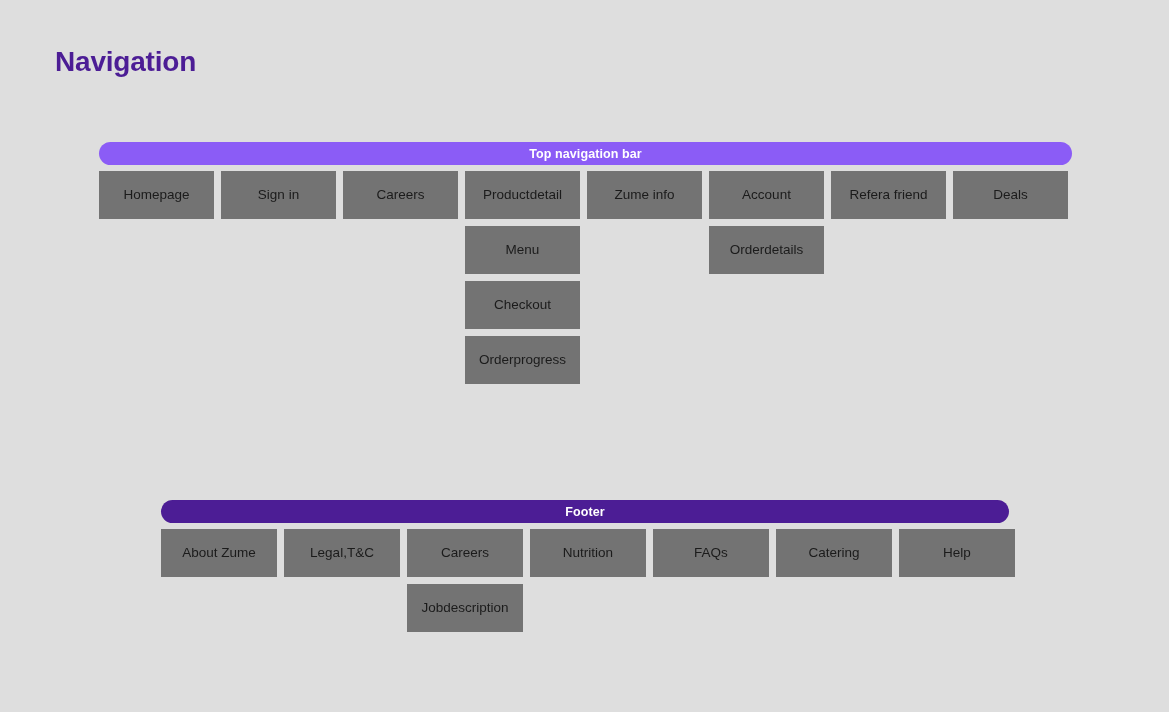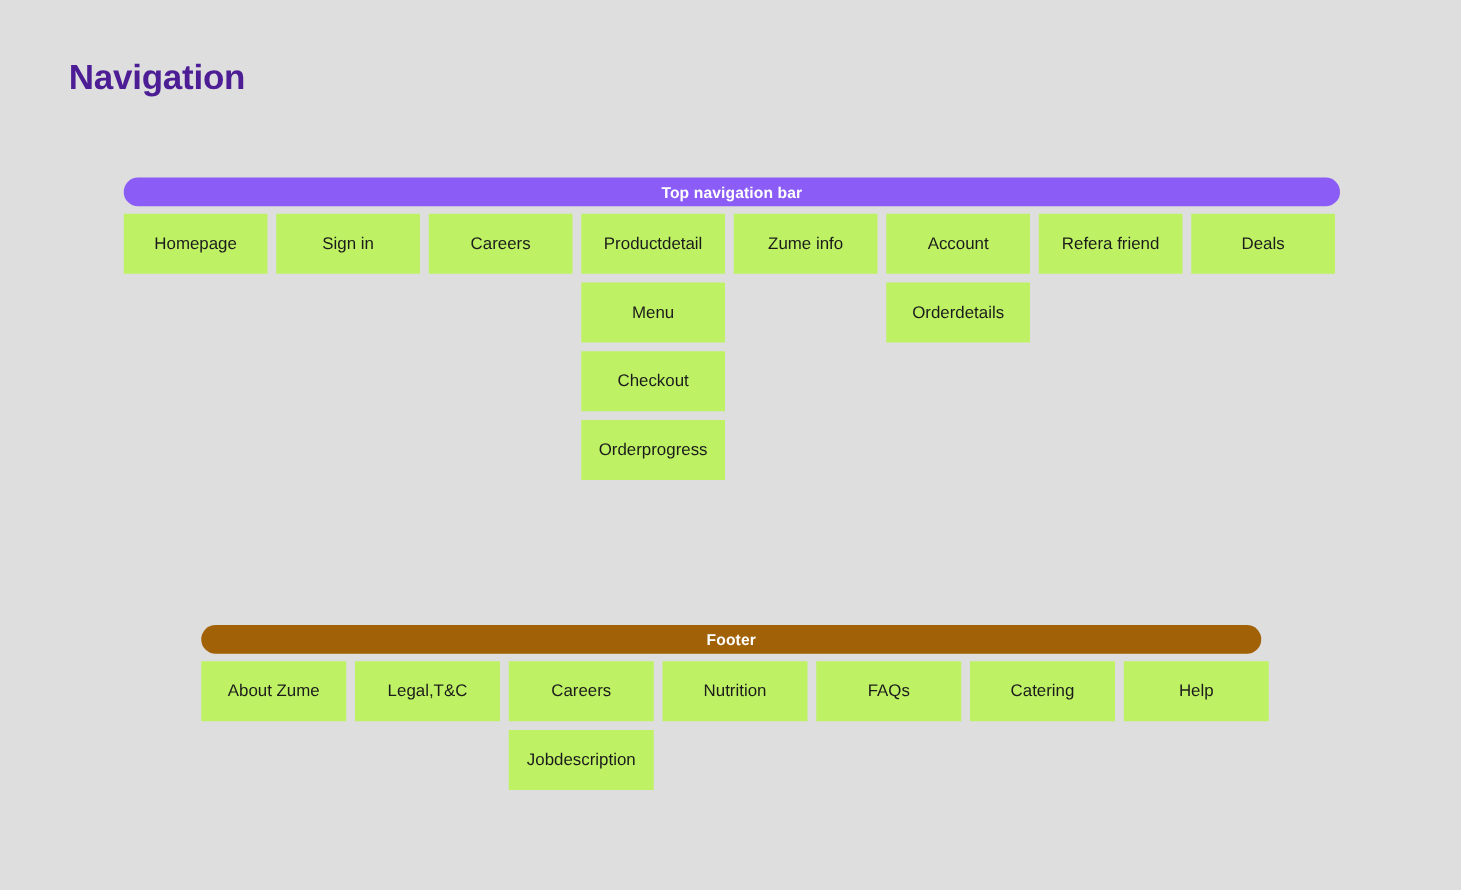--- a/index.html
+++ b/index.html
@@ -45,21 +45,21 @@
     margin-top: 6px;
   }
   .column {
     display: flex;
     flex-direction: column;
     margin-right: 7px;
   }
   .column:last-child { margin-right: 0; }
 
   .node {
-    background: #bef264;
+    background: #737373;
     width: 116px;
     height: 48px;
     margin-bottom: 7px;
     display: flex;
     align-items: center;
     justify-content: center;
     text-align: center;
     font-size: 13.5px;
     color: #1b1b1b;
     line-height: 1.18;
@@ -153,21 +153,21 @@
       </div>
       <div class="column">
         <div class="node">
           <span class="line">Deals</span>
         </div>
       </div>
     </div>
 </div>
 
 <div class="section" id="footer-section">
-  <div class="section-bar" style="background: #a16207;">Footer</div>
+  <div class="section-bar" style="background: #4c1d95;">Footer</div>
   <div class="columns">
       <div class="column">
         <div class="node">
           <span class="line">About Zume</span>
         </div>
       </div>
       <div class="column">
         <div class="node">
           <span class="line">Legal,</span>
           <span class="line">T&amp;C</span>

